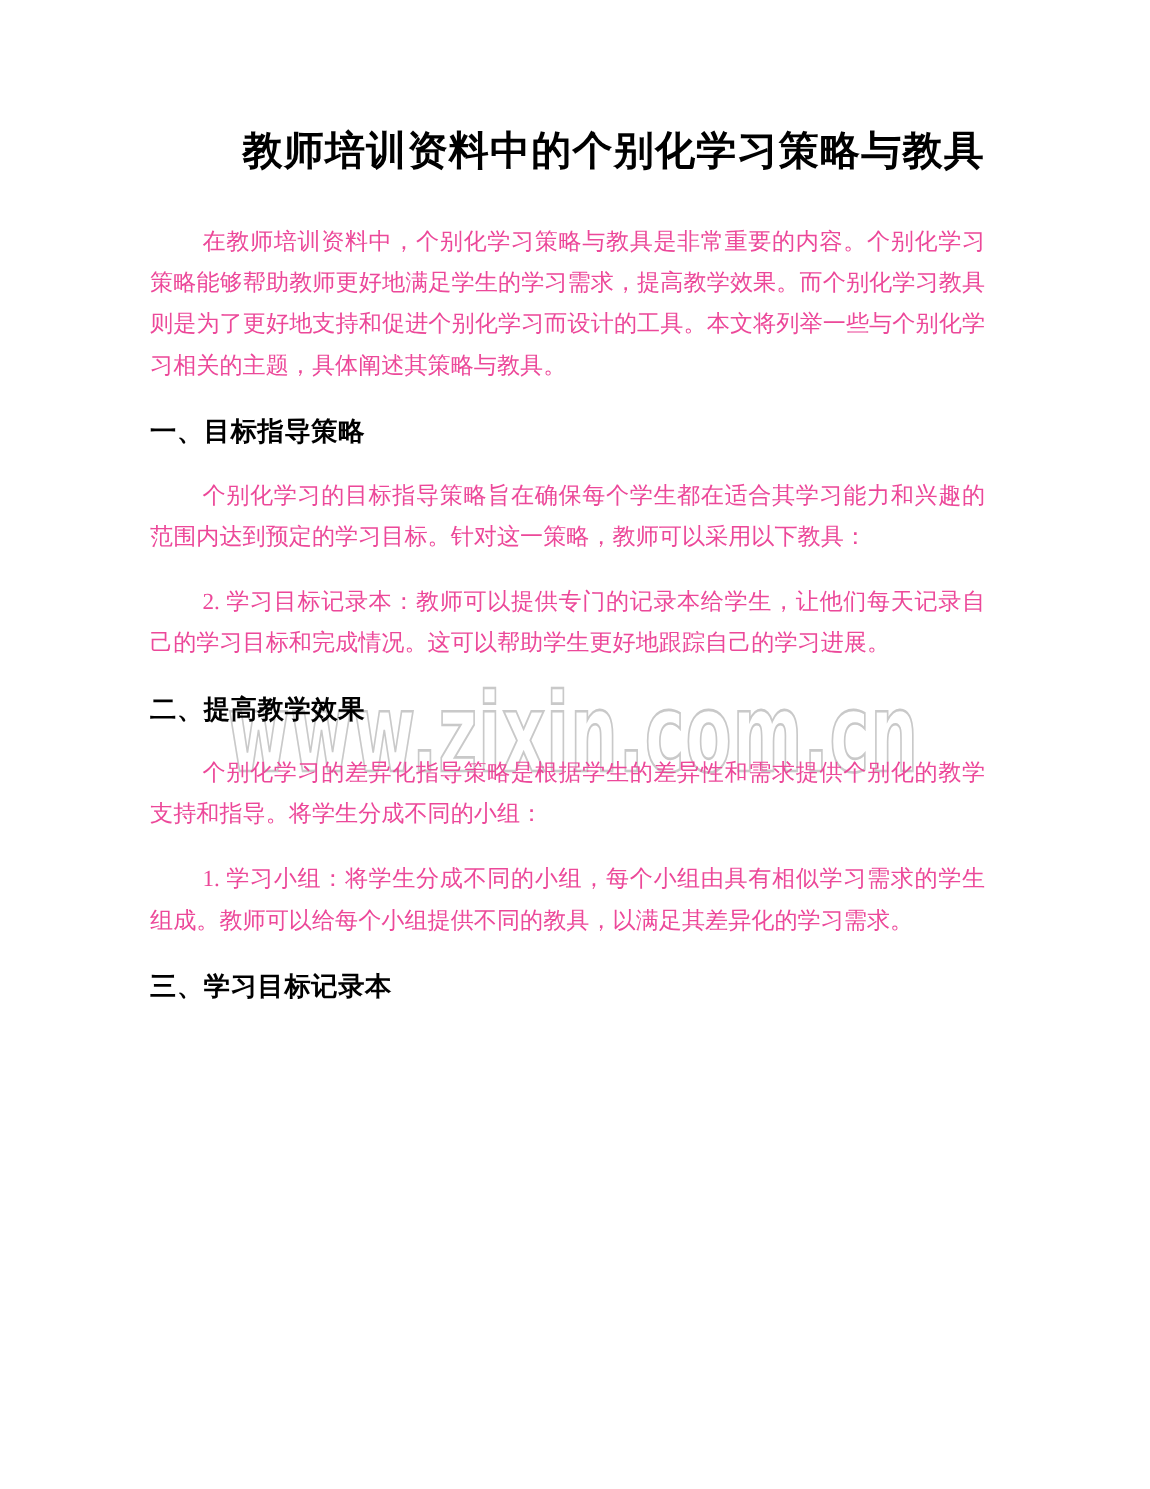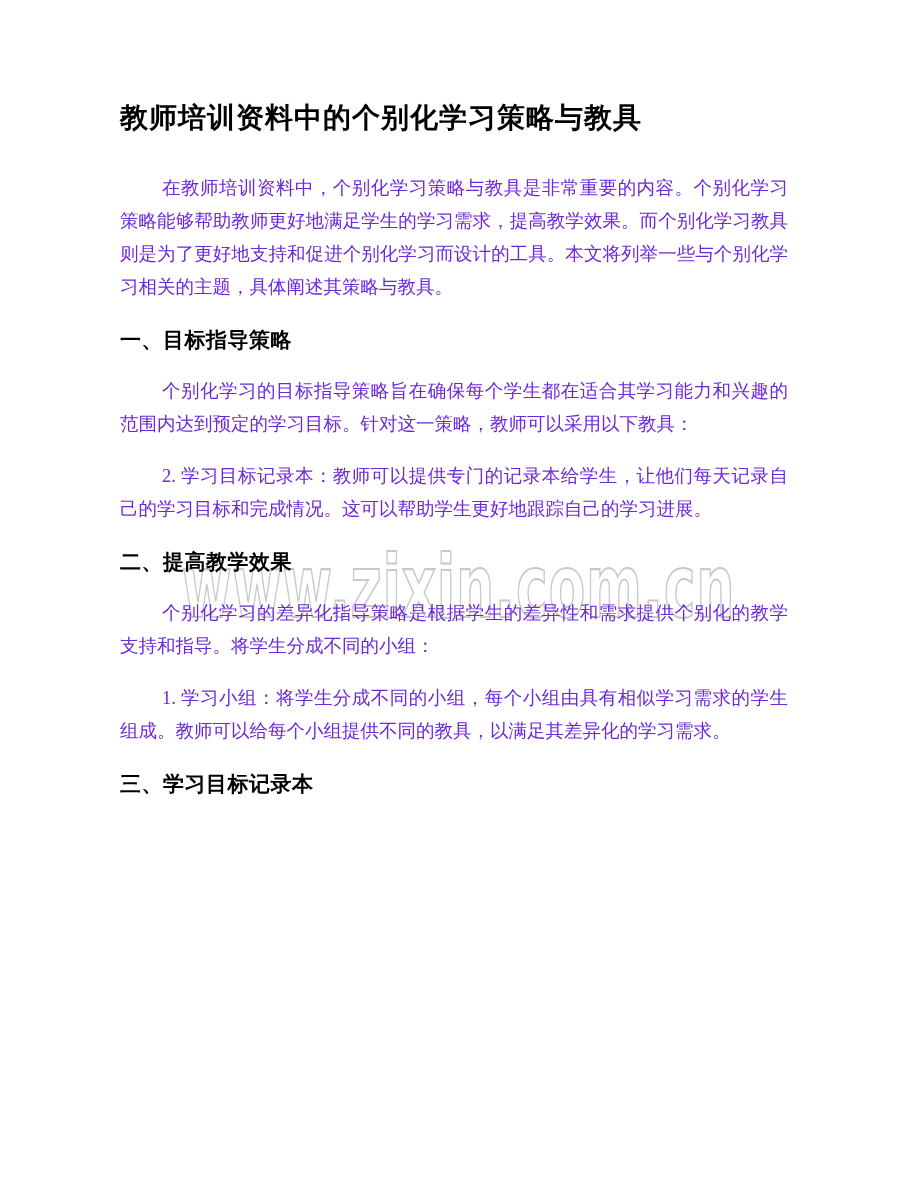--- a/index.html
+++ b/index.html
@@ -33,33 +33,33 @@
     pointer-events: none;
   }
   .content {
     position: relative;
     z-index: 1;
     padding: 58px 132px 0 120px;
   }
   .doc-title {
     margin: 42px 0 36px 0;
     font-family: "Liberation Sans", "DejaVu Sans", sans-serif;
-    font-size: 28px;
+    font-size: 32px;
     font-weight: 700;
     line-height: 1.3;
     letter-spacing: 1px;
-    text-align: left;
+    text-align: right;
     color: #000000;
   }
   .body-para {
     margin: 0 0 19px 0;
     font-family: "Liberation Serif", "DejaVu Serif", serif;
     font-size: 18.5px;
     line-height: 33px;
-    color: #6d28d9;
+    color: #ec4899;
     text-align: justify;
     text-justify: inter-ideograph;
     text-indent: 42px;
   }
   .section-heading {
     margin: 18px 0 19px 0;
     font-family: "Liberation Sans", "DejaVu Sans", sans-serif;
     font-size: 21px;
     font-weight: 700;
     line-height: 33px;

